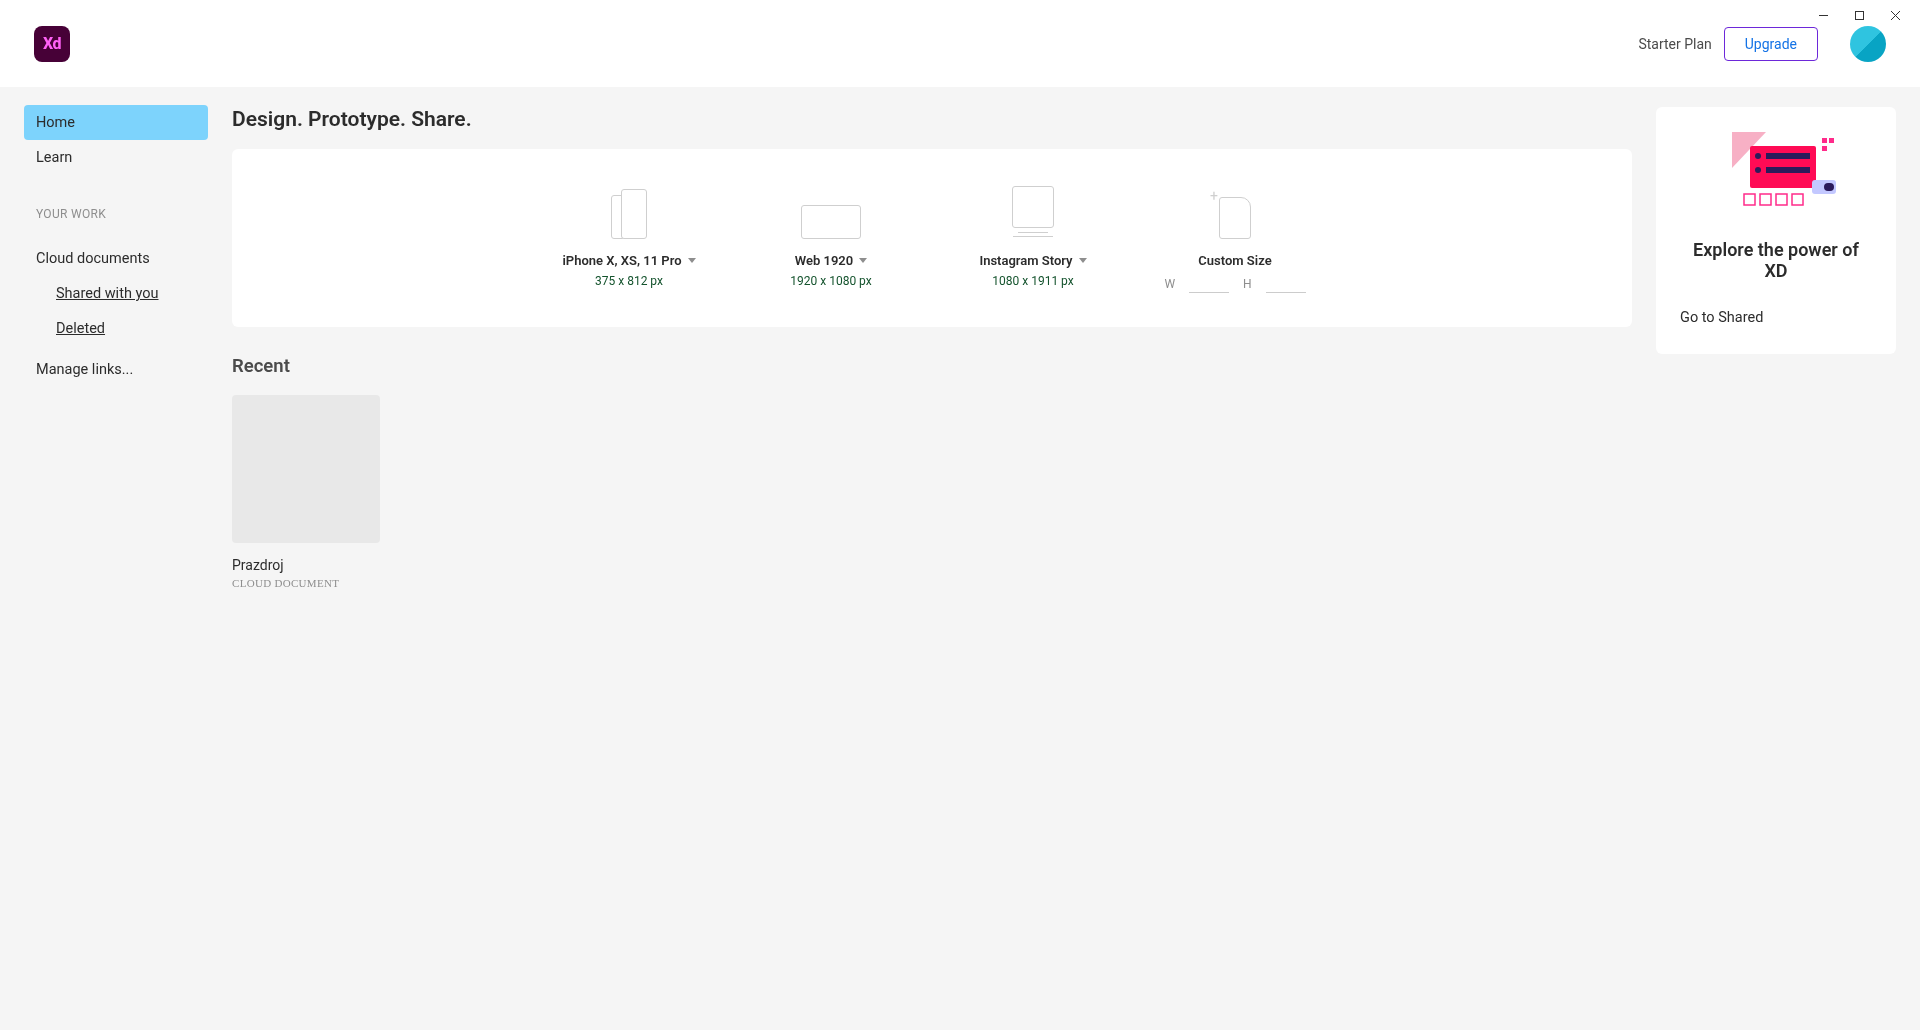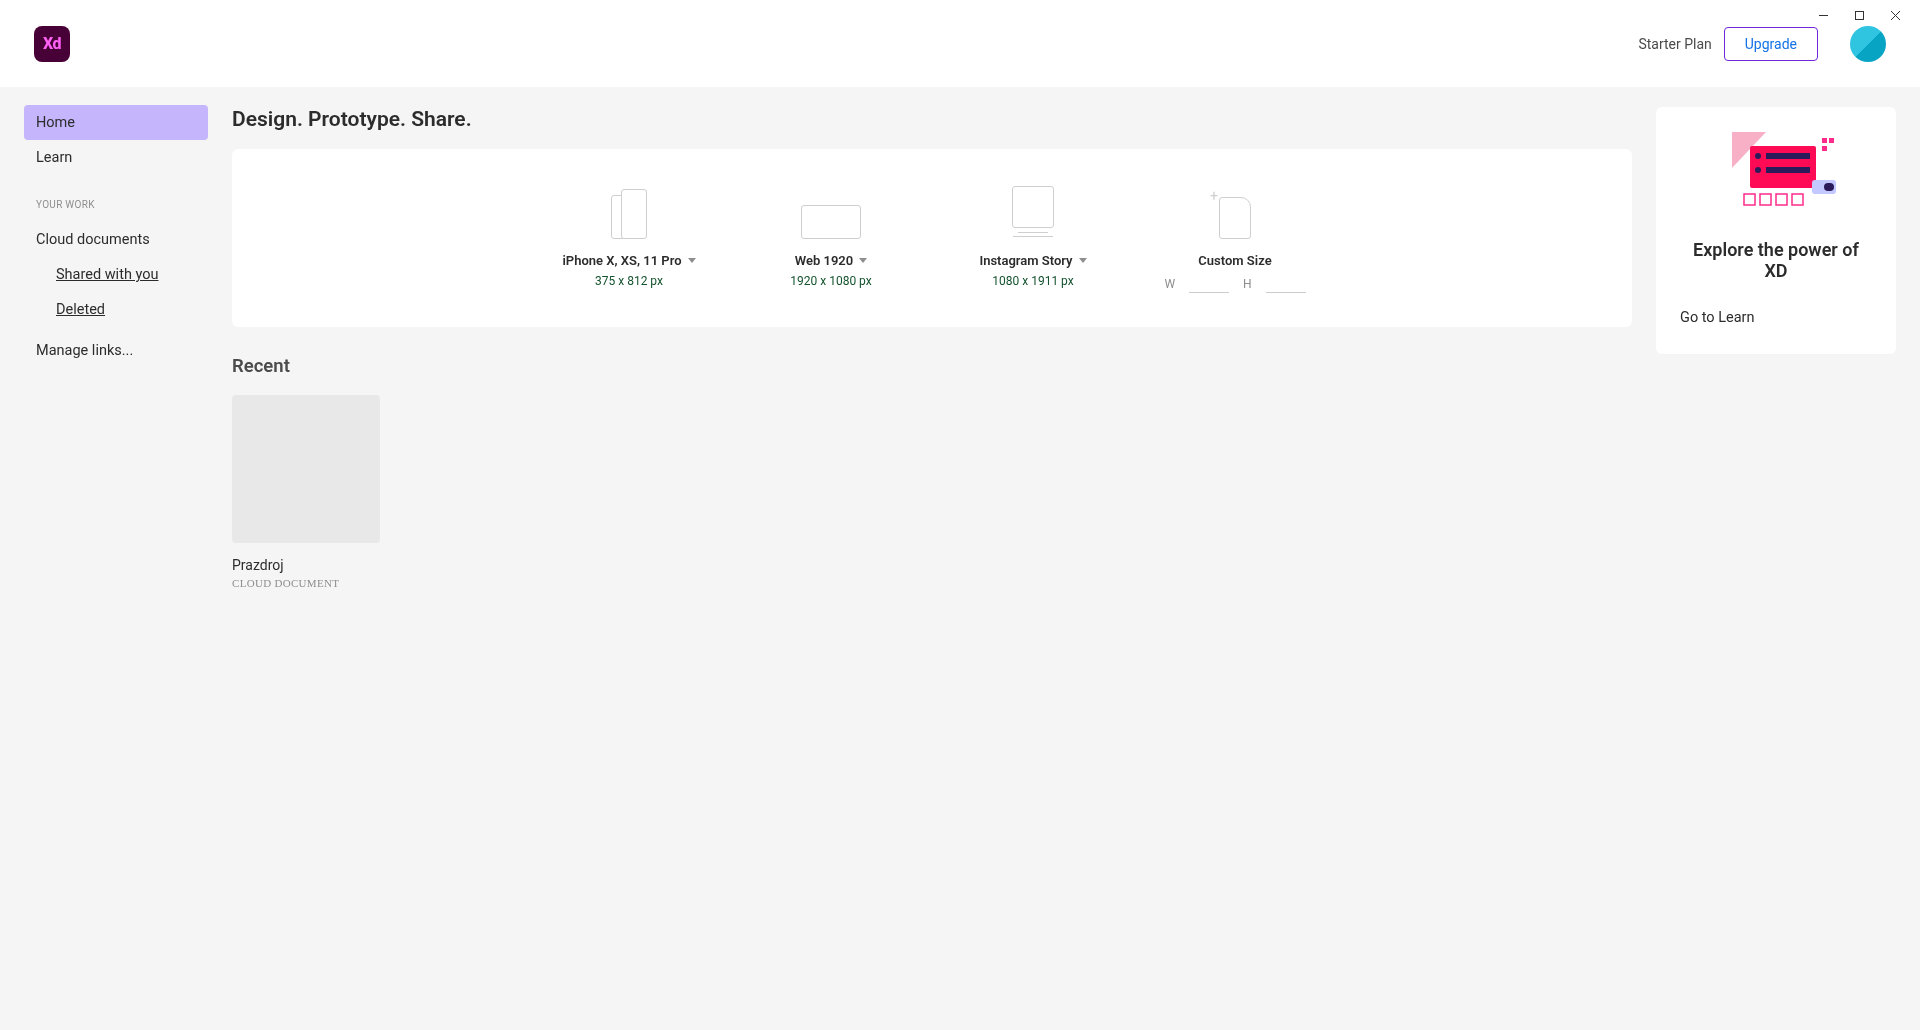--- a/index.html
+++ b/index.html
@@ -11,23 +11,23 @@
     .header { height: 87px; background: #fff; display: flex; align-items: center; padding: 0 34px; }
     .logo { width: 36px; height: 36px; background: #470137; border-radius: 8px; display: flex; align-items: center; justify-content: center; color: #ff61f6; font-weight: 800; font-size: 16px; letter-spacing: -0.5px; }
     .header-right { margin-left: auto; display: flex; align-items: center; gap: 12px; }
     .starter { font-size: 14px; color: #4b4b4b; }
     .upgrade { border: 1px solid #6d28d9; color: #1473e6; background: #fff; padding: 8px 20px; border-radius: 4px; font-size: 14px; cursor: pointer; }
     .avatar { width: 36px; height: 36px; border-radius: 50%; background: linear-gradient(135deg, #2fc4e0 50%, #08a4c4 50%); margin-left: 20px; }
 
     .body { display: flex; height: calc(100% - 87px); }
     .sidebar { width: 232px; padding-top: 18px; }
     .nav-item { padding: 9px 12px; margin: 0 24px 0 24px; font-size: 14.5px; color: #2c2c2c; border-radius: 4px; cursor: pointer; }
-    .nav-item.active { background: #c4b5fd; }
+    .nav-item.active { background: #7dd3fc; }
     .nav-item.indent { padding-left: 32px; text-decoration: underline; }
-    .nav-header { font-size: 10px; color: #8e8e8e; letter-spacing: 0.3px; padding: 20px 12px 8px; margin: 4px 24px; }
+    .nav-header { font-size: 12px; color: #8e8e8e; letter-spacing: 0.3px; padding: 20px 12px 8px; margin: 12px 24px; }
 
     .main { flex: 1; padding: 20px 24px 0 0; display: flex; gap: 24px; }
     .main-left { flex: 1; }
     .main-right { width: 240px; }
 
     .page-title { font-size: 21px; font-weight: 600; color: #2c2c2c; margin-bottom: 18px; }
 
     .card { background: #fff; border-radius: 6px; padding: 34px 20px; display: flex; justify-content: center; gap: 62px; }
     .preset { display: flex; flex-direction: column; align-items: center; width: 140px; cursor: pointer; }
     .preset-icon { height: 56px; display: flex; align-items: flex-end; justify-content: center; margin-bottom: 14px; }
@@ -190,17 +190,17 @@
             <rect x="106" y="18" width="5" height="5" fill="#ff2b8a"></rect>
             <rect x="96" y="52" width="24" height="14" fill="#c3c8ff" rx="3"></rect>
             <rect x="108" y="55" width="10" height="8" fill="#2b1b5b" rx="4"></rect>
             <rect x="28" y="66" width="11" height="11" fill="none" stroke="#ff2b8a" stroke-width="1.5"></rect>
             <rect x="44" y="66" width="11" height="11" fill="none" stroke="#ff2b8a" stroke-width="1.5"></rect>
             <rect x="60" y="66" width="11" height="11" fill="none" stroke="#ff2b8a" stroke-width="1.5"></rect>
             <rect x="76" y="66" width="11" height="11" fill="none" stroke="#ff2b8a" stroke-width="1.5"></rect>
           </svg>
         </div>
         <div class="side-title">Explore the power of XD</div>
-        <div class="side-link">Go to Learn</div>
+        <div class="side-link">Go to Shared</div>
       </div>
     </div>
   </div>
 </div>
 
 </body></html>

